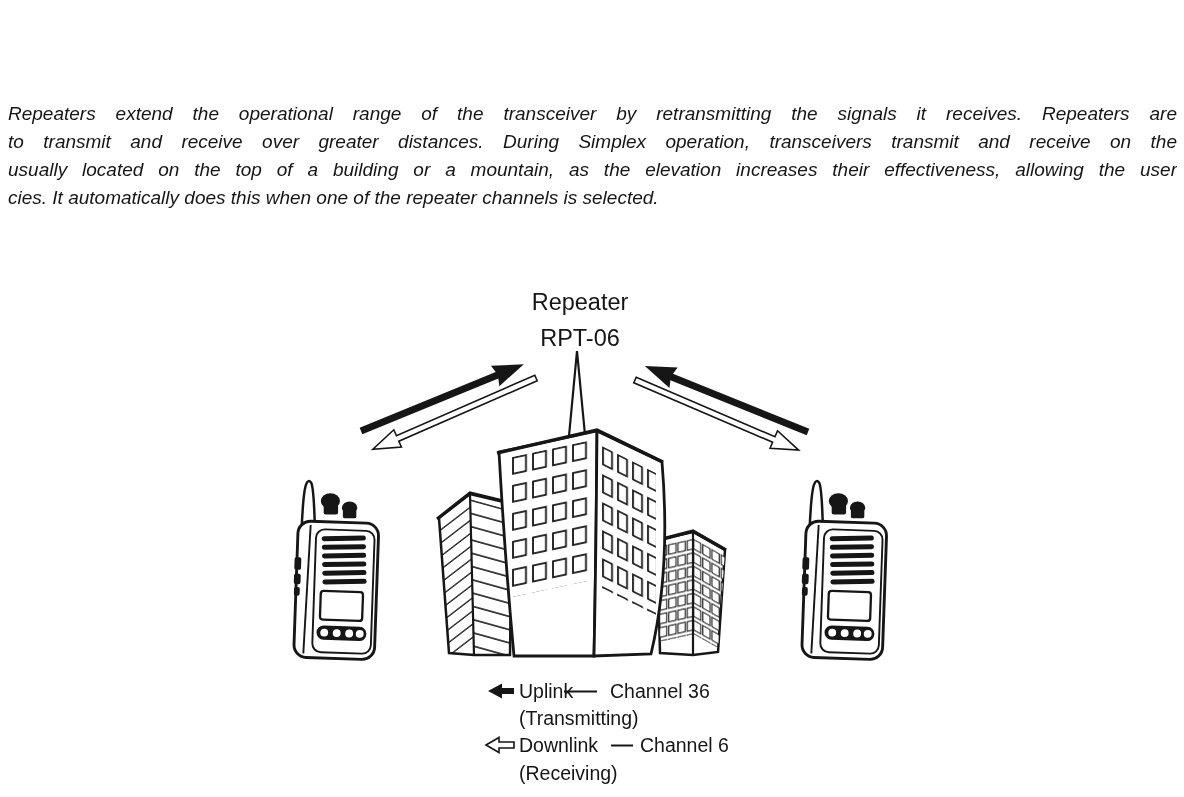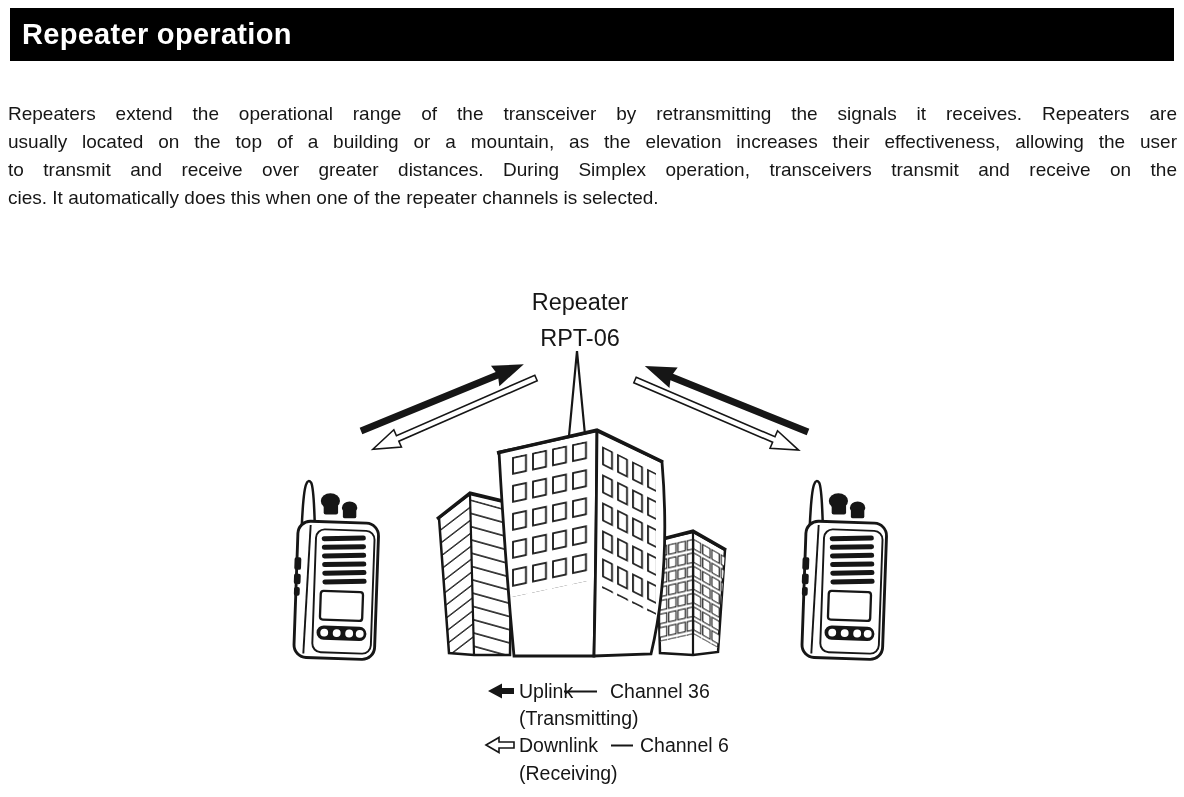--- a/index.html
+++ b/index.html
@@ -1,40 +1,37 @@
 <!DOCTYPE html>
 <html><head>
 <meta charset="utf-8">
 <style>
   html,body{margin:0;padding:0;background:#ffffff;}
   .page{position:relative;width:1184px;height:797px;background:#ffffff;overflow:hidden;
         font-family:"Liberation Sans",sans-serif;color:#161616;}
   .title-bar{position:absolute;left:10px;top:8px;width:1164px;height:53px;background:#000000;
              display:flex;align-items:center;}
   .title-bar h1{margin:0 0 0 12px;font-size:29px;font-weight:bold;color:#ffffff;letter-spacing:.3px;}
-  .intro{position:absolute;left:8px;top:100px;width:1169px;font-size:19px;line-height:28px;}
+  .intro{position:absolute;left:8px;top:100px;width:1169px;font-size:19px;line-height:28px;font-style:italic;}
   .pline{text-align:justify;text-align-last:justify;height:28px;overflow:hidden;white-space:normal;}
   .pline.last{text-align-last:left;}
   .diagram-svg{position:absolute;left:0;top:260px;width:1184px;height:537px;}
   .dg-label{font-size:23.5px;fill:#161616;}
   .lg-text{font-size:19.5px;fill:#161616;}
 </style>
 </head>
 <body>
 
 <div class="page">
 
-  <header class="title-bar">
-    <h1>Repeater operation</h1>
-  </header>
 
   <div class="intro">
     <div class="pline">Repeaters extend the operational range of the transceiver by retransmitting the signals it receives. Repeaters are</div>
+    <div class="pline">to transmit and receive over greater distances. During Simplex operation, transceivers transmit and receive on the</div>
     <div class="pline">usually located on the top of a building or a mountain, as the elevation increases their effectiveness, allowing the user</div>
-    <div class="pline">to transmit and receive over greater distances. During Simplex operation, transceivers transmit and receive on the</div>
     <div class="pline last">cies. It automatically does this when one of the repeater channels is selected.</div>
   </div>
 
   <svg class="diagram-svg" viewBox="0 260 1184 537" xmlns="http://www.w3.org/2000/svg">
     <defs>
       <path id="arrBlack" d="M0,-3.5 L147,-3.5 L145,-11 L176,0 L145,11 L147,3.5 L0,3.5 Z"></path>
       <path id="arrOpen" d="M0,-3 L151,-3 L151,-9.5 L178,0 L151,9.5 L151,3 L0,3 Z"></path>
       <pattern id="pWinSq" width="20" height="28" patternUnits="userSpaceOnUse">
         <rect x="1" y="1" width="13" height="16" fill="#ffffff" stroke="#161616" stroke-width="1.8"></rect>
       </pattern>

